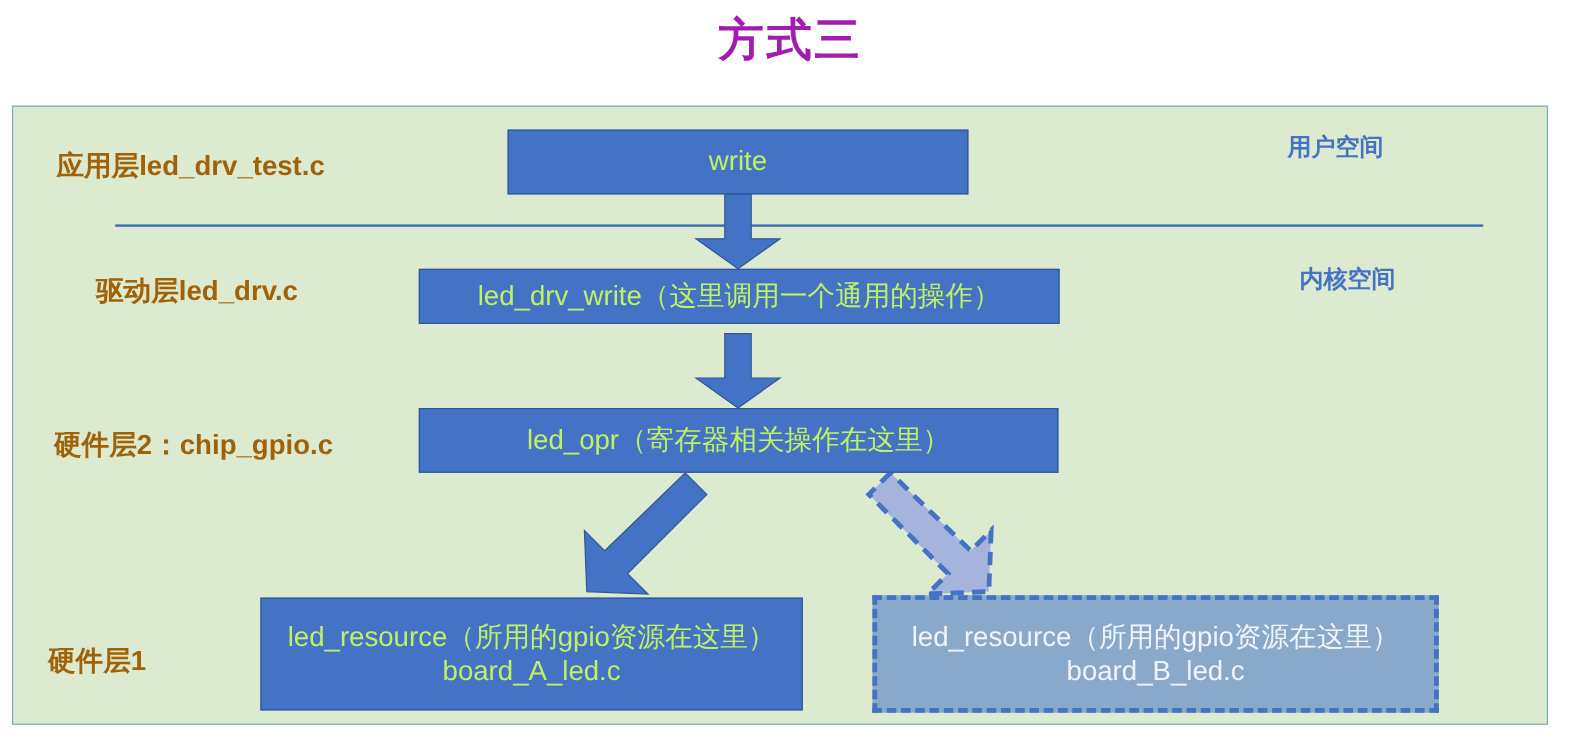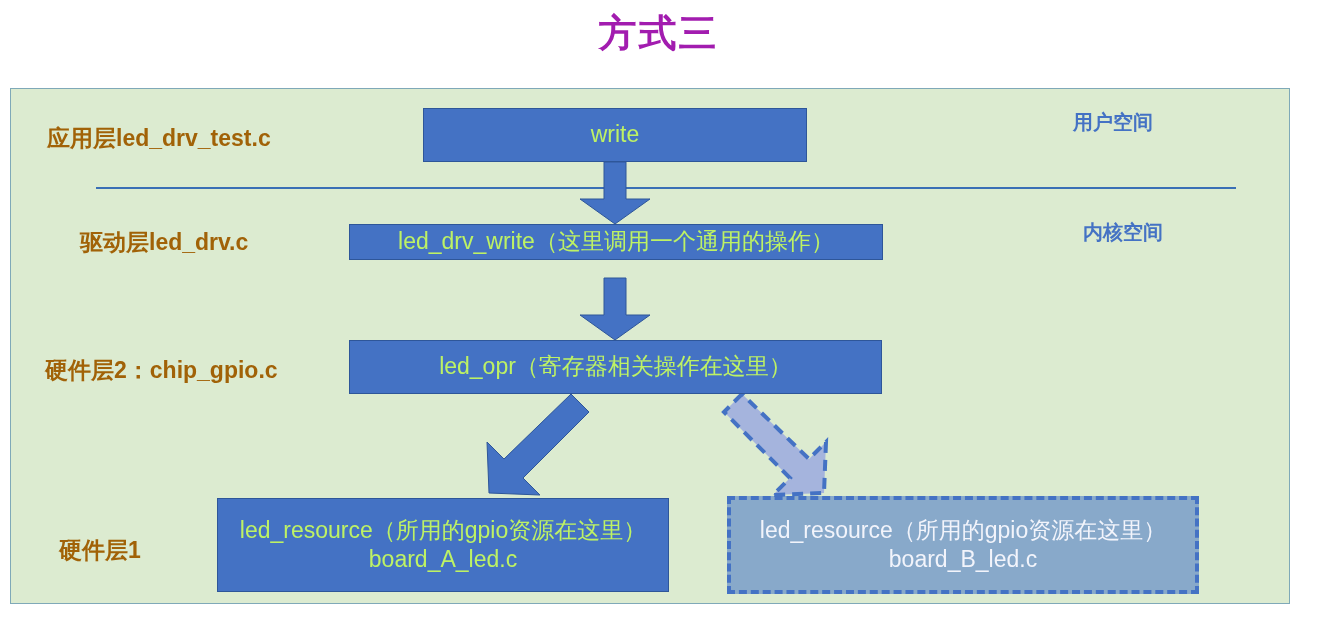--- a/index.html
+++ b/index.html
@@ -81,21 +81,21 @@
     padding: 0 6px;
   }
 
   .proc-box.dashed {
     background: rgba(68, 114, 196, 0.55);
     border: 4px dashed #4472C4;
     color: #f2f4fb;
   }
 
   #box-write      { left: 412px; top:  19px; width: 384px; height:  54px; }
-  #box-drv-write  { left: 338px; top: 135px; width: 534px; height:  36px; }
+  #box-drv-write  { left: 338px; top: 135px; width: 534px; height:  46px; }
   #box-led-opr    { left: 338px; top: 251px; width: 533px; height:  54px; }
   #box-board-a    { left: 206px; top: 409px; width: 452px; height:  94px; }
   #box-board-b    { left: 716px; top: 407px; width: 472px; height:  98px; }
 
   
   #arrow-layer {
     position: absolute;
     left: 0;
     top: 0;
     width: 1280px;
@@ -111,21 +111,21 @@
 <div id="diagram-canvas">
 
   <div id="space-divider"></div>
 
   <div class="side-label" style="left:36px; top:34px;">应用层led_drv_test.c</div>
 
   <div class="side-label" style="left:37px; top:138px;margin-left:32px;">驱动层led_drv.c</div>
 
   <div class="side-label" style="left:34px; top:266px;">硬件层2：chip_gpio.c</div>
 
-  <div class="side-label" style="left:48px; top:446px;">硬件层1</div>
+  <div class="side-label" style="left:29px; top:446px;">硬件层1</div>
 
   <div class="space-label" style="left:1062px; top:20px;">用户空间</div>
 
   <div class="space-label" style="left:1072px; top:130px;">内核空间</div>
 
   <svg id="arrow-layer" viewBox="0 0 1280 516" xmlns="http://www.w3.org/2000/svg">
 
     <polygon points="593,73 615,73 615,110 639,110 604,135 569,110 593,110" fill="#4472C4" stroke="#2E5699" stroke-width="1"></polygon>
 
     <polygon points="593,189 615,189 615,226 639,226 604,251 569,226 593,226" fill="#4472C4" stroke="#2E5699" stroke-width="1"></polygon>

